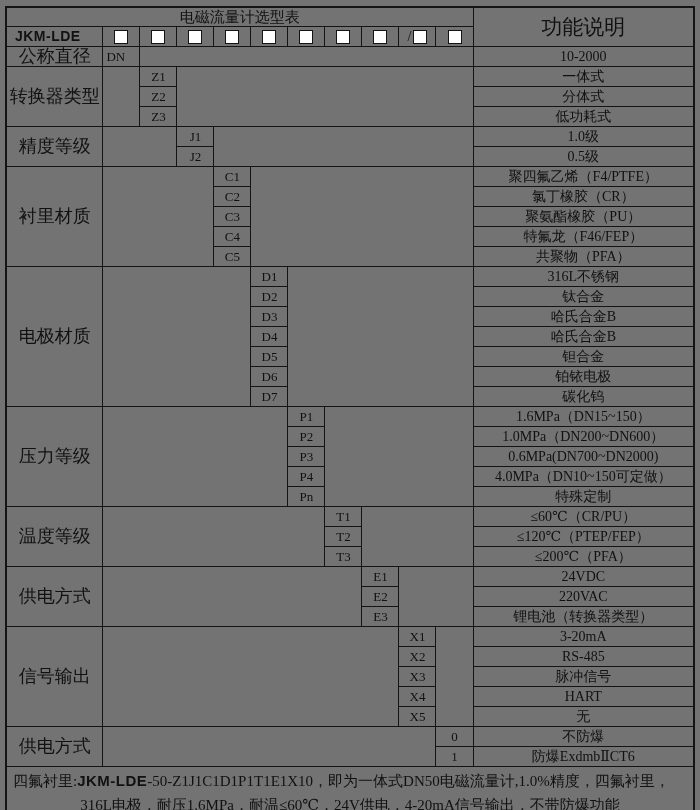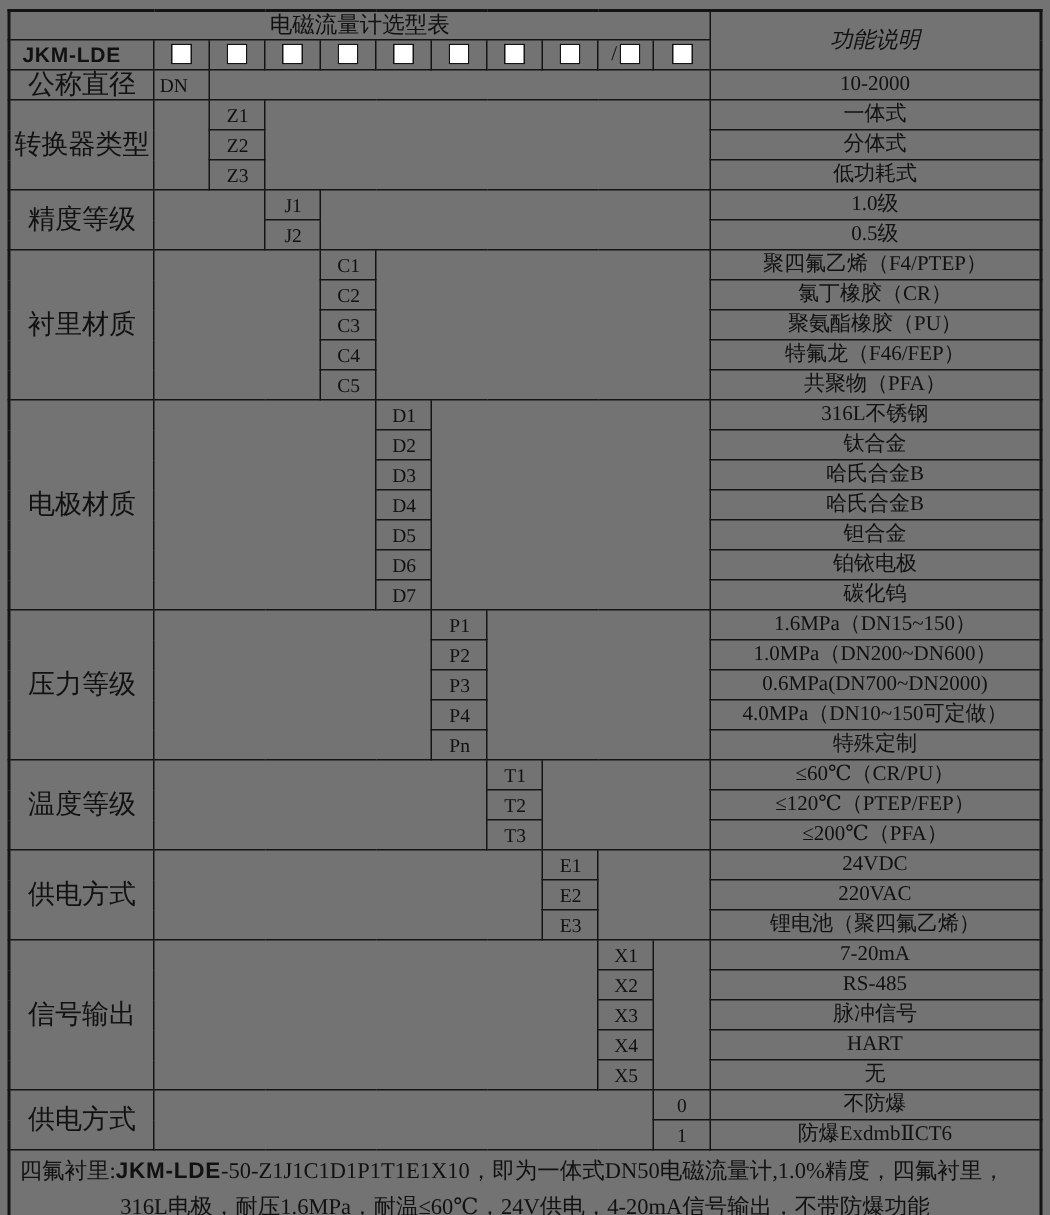--- a/index.html
+++ b/index.html
@@ -2,21 +2,21 @@
 <html><head>
 <meta charset="utf-8">
 <style>
   html,body{margin:0;padding:0;background:#fdfdfd;width:700px;}
   body{font-family:"Liberation Serif","DejaVu Serif",serif;color:#111;}
   .sheet{width:700px;height:810px;background:#737373;box-sizing:border-box;padding-top:6px;}
   table{border-collapse:collapse;table-layout:fixed;width:688px;margin:0 auto;border:2px solid #141414;}
   td{border:1px solid #141414;padding:0 1px;text-align:center;font-size:14px;
      overflow:hidden;white-space:nowrap;height:19px;line-height:19px;}
   td.title{font-size:15px;height:18px;line-height:18px;}
-  td.fn-header{font-size:15px;font-style:italic;}
+  td.fn-header{font-size:21px;}
   td.model-cell{font-family:"Liberation Sans","DejaVu Sans",sans-serif;font-weight:bold;
      text-align:left;padding-left:8px;font-size:14px;letter-spacing:.5px;}
   td.cat{font-size:18px;}
   td.code{font-size:13px;font-family:"Liberation Serif","DejaVu Serif",serif;margin-left:16px;}
   td.code-dn{text-align:left;padding-left:3px;}
   td.desc{font-size:14px;}
   .box{display:inline-block;width:12px;height:12px;border:1px solid #141414;
        vertical-align:middle;margin-top:-2px;background:#fff;}
   .slash{display:inline-block;margin-right:2px;font-size:14px;}
   td.footer-example{height:50px;line-height:24px;text-align:left;padding:1px 6px;font-size:15px;white-space:normal;}
@@ -96,21 +96,21 @@
   <tr>
     <td class="code">J2</td>
     <td class="desc">0.5级</td>
   </tr>
 
   <tr>
     <td class="cat" rowspan="5">衬里材质</td>
     <td rowspan="5" colspan="3"></td>
     <td class="code">C1</td>
     <td rowspan="5" colspan="6"></td>
-    <td class="desc">聚四氟乙烯（F4/PTEP）</td>
+    <td class="desc">聚四氟乙烯（F4/PTFE）</td>
   </tr>
   <tr>
     <td class="code">C2</td>
     <td class="desc">氯丁橡胶（CR）</td>
   </tr>
   <tr>
     <td class="code">C3</td>
     <td class="desc">聚氨酯橡胶（PU）</td>
   </tr>
   <tr>
@@ -200,29 +200,29 @@
     <td class="code">E1</td>
     <td rowspan="3" colspan="2"></td>
     <td class="desc">24VDC</td>
   </tr>
   <tr>
     <td class="code">E2</td>
     <td class="desc">220VAC</td>
   </tr>
   <tr>
     <td class="code">E3</td>
-    <td class="desc">锂电池（聚四氟乙烯）</td>
+    <td class="desc">锂电池（转换器类型）</td>
   </tr>
 
   <tr>
     <td class="cat" rowspan="5">信号输出</td>
     <td rowspan="5" colspan="8"></td>
     <td class="code">X1</td>
     <td rowspan="5" colspan="1"></td>
-    <td class="desc">7-20mA</td>
+    <td class="desc">3-20mA</td>
   </tr>
   <tr>
     <td class="code">X2</td>
     <td class="desc">RS-485</td>
   </tr>
   <tr>
     <td class="code">X3</td>
     <td class="desc">脉冲信号</td>
   </tr>
   <tr>

